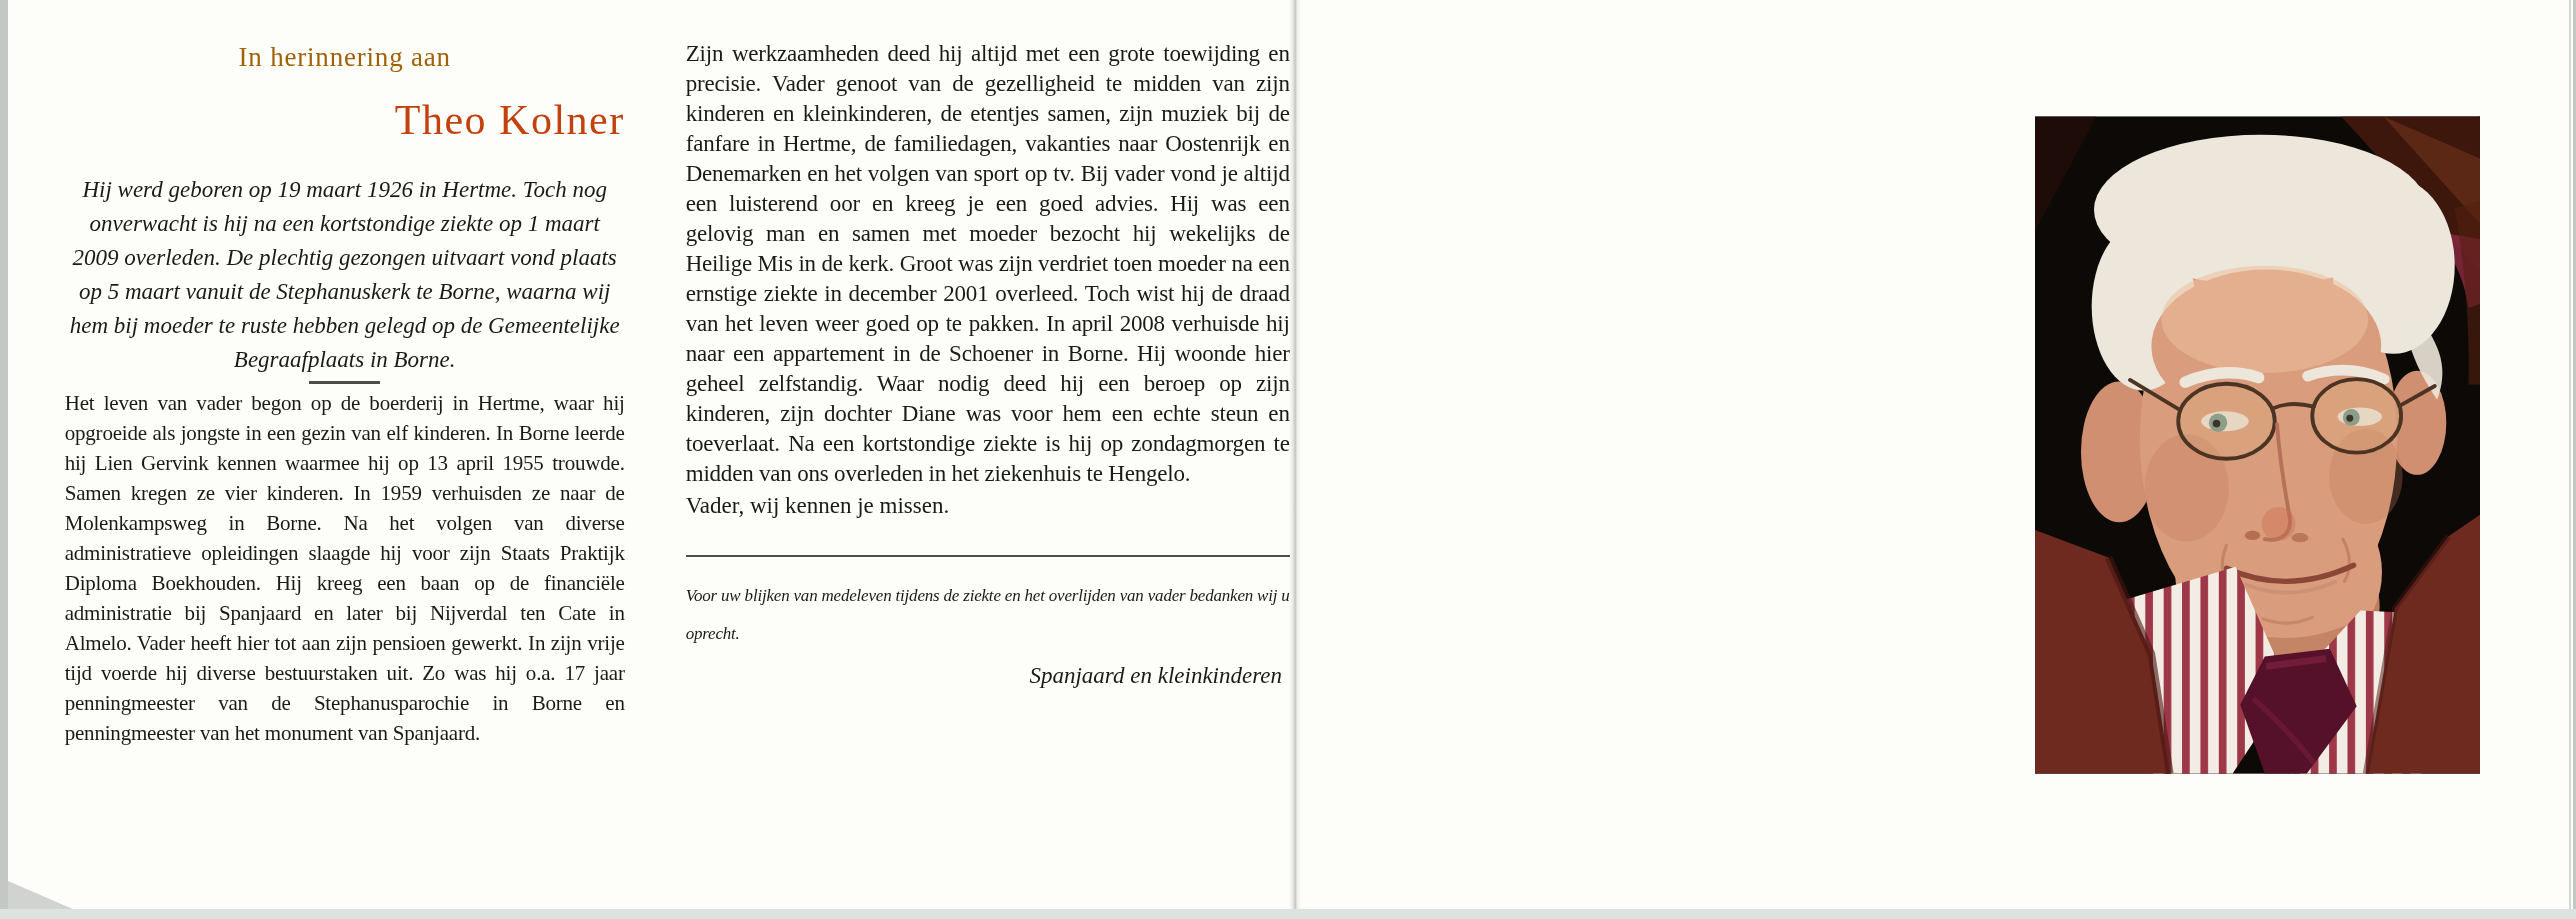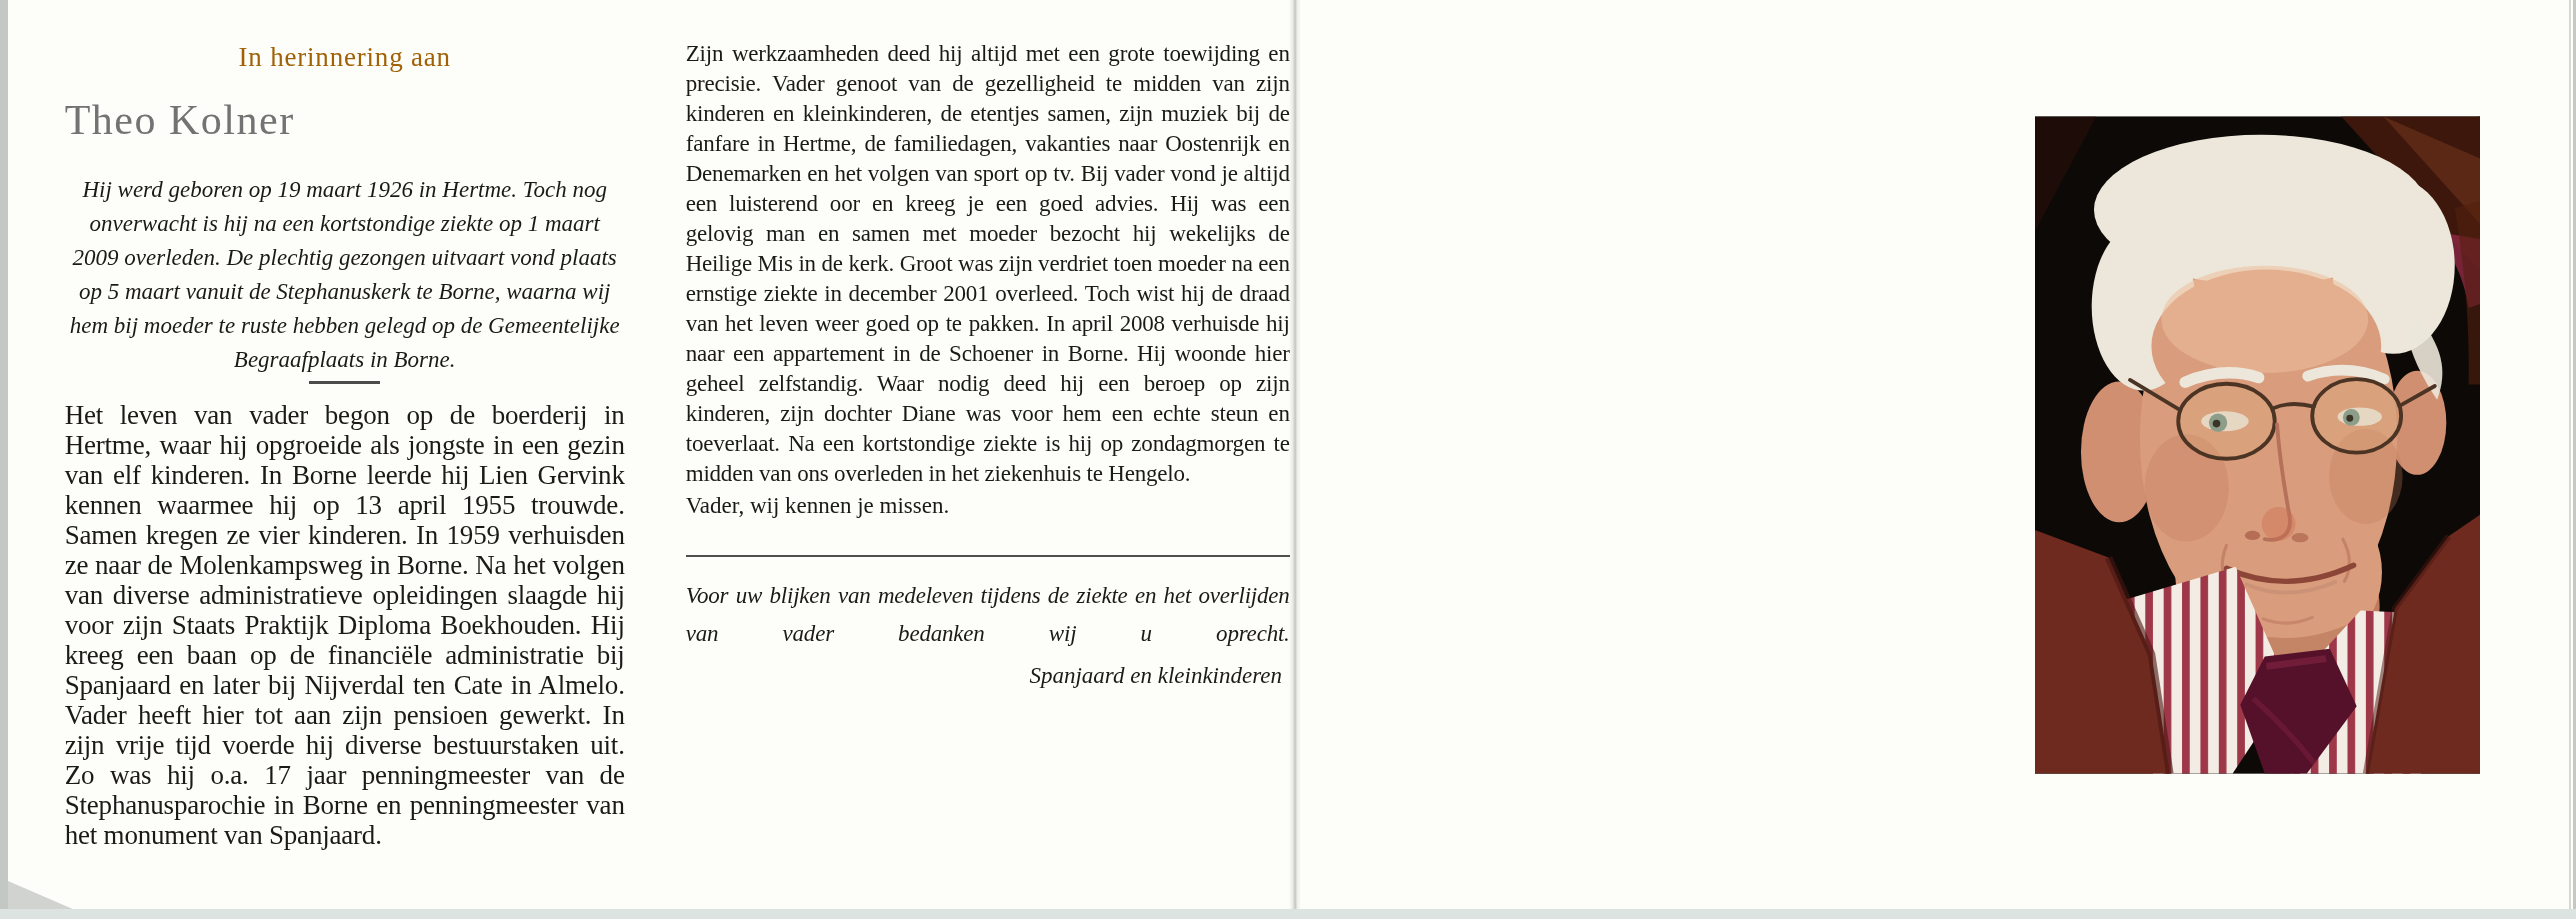--- a/index.html
+++ b/index.html
@@ -34,48 +34,48 @@
   }
   .col { position:absolute; top:31px; }
   .col-1 { left:57px;  width:560px; }
   .col-2 { left:678px; width:604px; }
 
   .header-line {
     margin-top:10.7px; text-align:center;
     font-size:27px; line-height:31px; letter-spacing:0.8px; color:#a16207;
   }
   .deceased-name {
-    margin-top:23px; text-align:left;
-    font-size:42px; line-height:48px; letter-spacing:1.5px; color:#737373;
+    margin-top:23px; text-align:right;
+    font-size:42px; line-height:48px; letter-spacing:1.5px; color:#c2410c;
   }
   .intro {
     margin-top:29px; text-align:center; font-style:italic;
     font-size:23px; line-height:34px;
   }
   .small-rule {
     margin:4.6px auto 0 auto; width:71px; height:2.3px; background:#4c4c4a;
   }
   .bio {
-    margin-top:16px; text-align:justify;
-    font-size:27px; line-height:30px; letter-spacing:-0.2px;
+    margin-top:4px; text-align:justify;
+    font-size:21px; line-height:30px; letter-spacing:-0.2px;
   }
   .tribute {
     margin-top:7.7px; text-align:justify;
     font-size:23px; line-height:30px; letter-spacing:-0.2px;
   }
   .farewell {
     margin-top:1.5px; text-align:left;
     font-size:23px; line-height:31px;
   }
   .wide-rule {
     margin-top:34px; width:100%; height:1.5px; background:#4f4f4d;
   }
   .thanks {
     margin-top:20px; font-style:italic;
-    font-size:23px; line-height:38px; letter-spacing:-0.2px;
+    font-size:17px; line-height:38px; letter-spacing:-0.2px;
     text-align:justify; text-align-last:justify;
   }
   .signature {
     margin-top:7.7px; font-style:italic; text-align:right; padding-right:7.7px;
     font-size:23px; line-height:31px;
   }
   .dateline {
     margin-top:6.1px; font-style:italic; text-align:left;
     font-size:23px; line-height:31px;
   }

